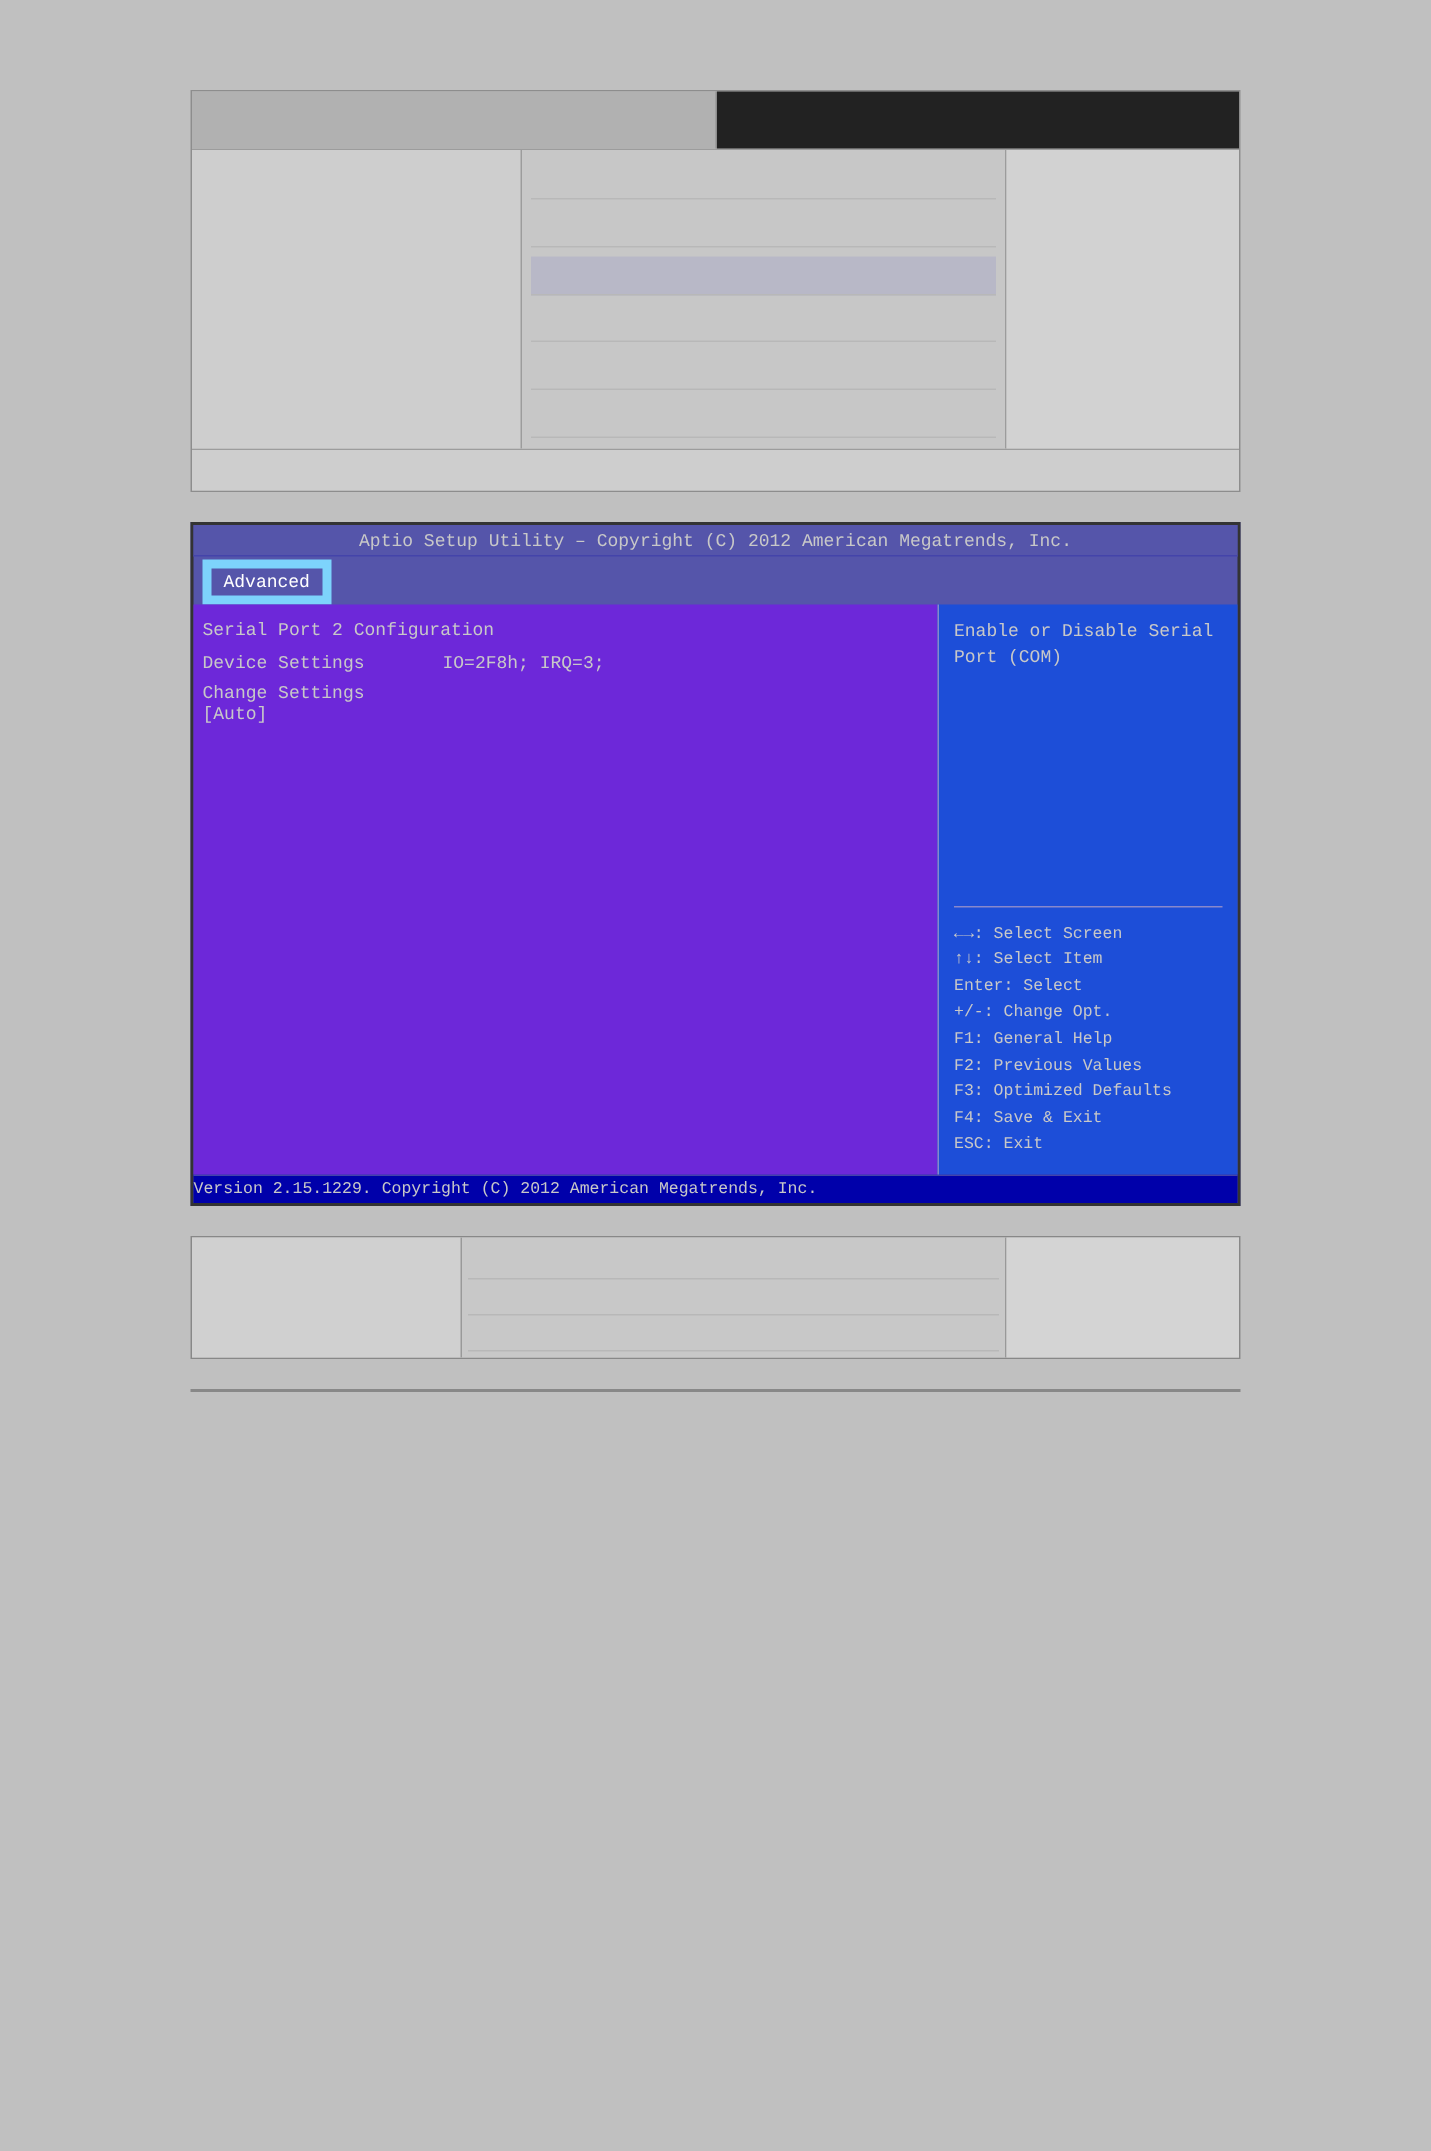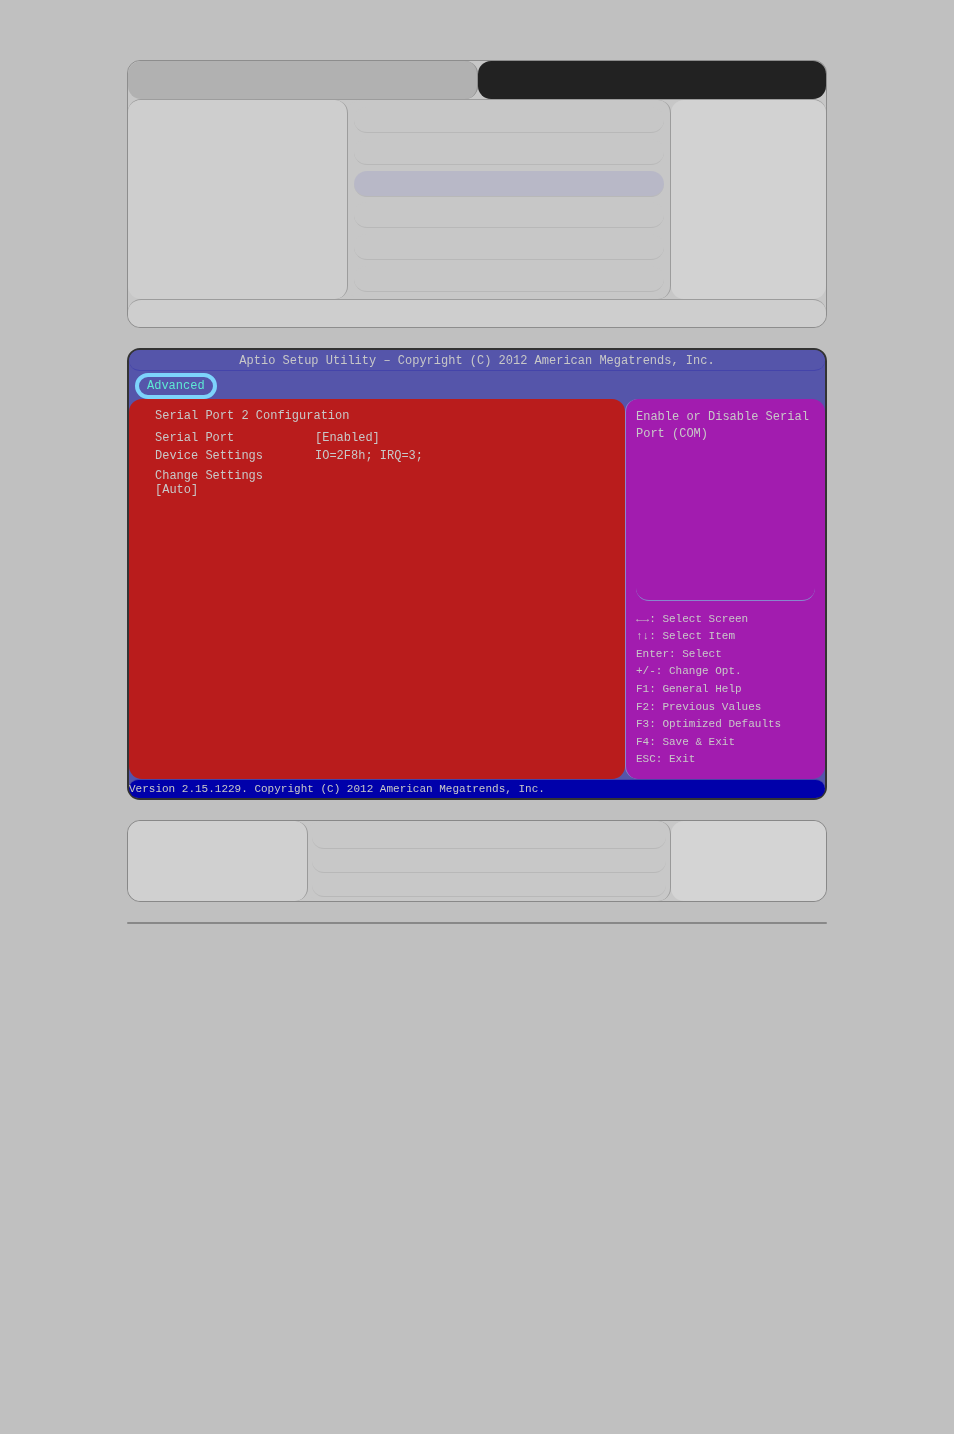--- a/index.html
+++ b/index.html
@@ -1,15 +1,15 @@
 <!DOCTYPE html>
 <html><head>
   <meta charset="utf-8">
   <style>
-    * { margin: 0; padding: 0; box-sizing: border-box; border-radius: 13px; }
+    * { margin: 0; padding: 0; box-sizing: border-box; }
     body {
       width: 954px;
       min-height: 1434px;
       background: #c0c0c0;
       font-family: 'Courier New', Courier, monospace;
       font-size: 13px;
       color: #000;
     }
 
     
@@ -98,35 +98,35 @@
     }
     .bios-tab {
       padding: 2px 8px;
       font-size: 12px;
       color: #c8c8c8;
       cursor: default;
       border: 1px solid transparent;
     }
     .bios-tab.active {
       background: #5555aa;
-      border: 4px solid #7dd3fc;
-      color: #5eead4;
+      border: 6px solid #7dd3fc;
+      color: #ffffff;
     }
     .bios-main-body {
       display: flex;
       min-height: 380px;
     }
     .bios-main-content {
       flex: 1;
-      padding: 10px 26px;
-      background: #b91c1c;
+      padding: 10px 6px;
+      background: #6d28d9;
     }
     .bios-main-help {
       width: 200px;
-      background: #a21caf;
+      background: #1d4ed8;
       border-left: 1px solid #8888cc;
       padding: 10px 10px;
       font-size: 12px;
       color: #c8c8c8;
       display: flex;
       flex-direction: column;
     }
     .help-description {
       flex: 1;
       padding-bottom: 10px;
@@ -237,24 +237,20 @@
     <span class="title-text">Aptio Setup Utility – Copyright (C) 2012 American Megatrends, Inc.</span>
   </div>
   <div class="bios-main-tabs">
     <div class="bios-tab active">
       <span>Advanced</span>
     </div>
   </div>
   <div class="bios-main-body">
     <div class="bios-main-content">
       <div class="bios-section-title">Serial Port 2 Configuration</div>
-      <div class="bios-field-row">
-        <span class="bios-field-label">Serial Port</span>
-        <span class="bios-field-value">[Enabled]</span>
-      </div>
       <div class="bios-field-row">
         <span class="bios-field-label">Device Settings</span>
         <span class="bios-field-value">IO=2F8h; IRQ=3;</span>
       </div>
       <div class="bios-field-row" style="margin-top:6px;flex-direction:column;">
         <span class="bios-field-label">Change Settings</span>
         <span class="bios-field-value">[Auto]</span>
       </div>
     </div>
     <div class="bios-main-help">

